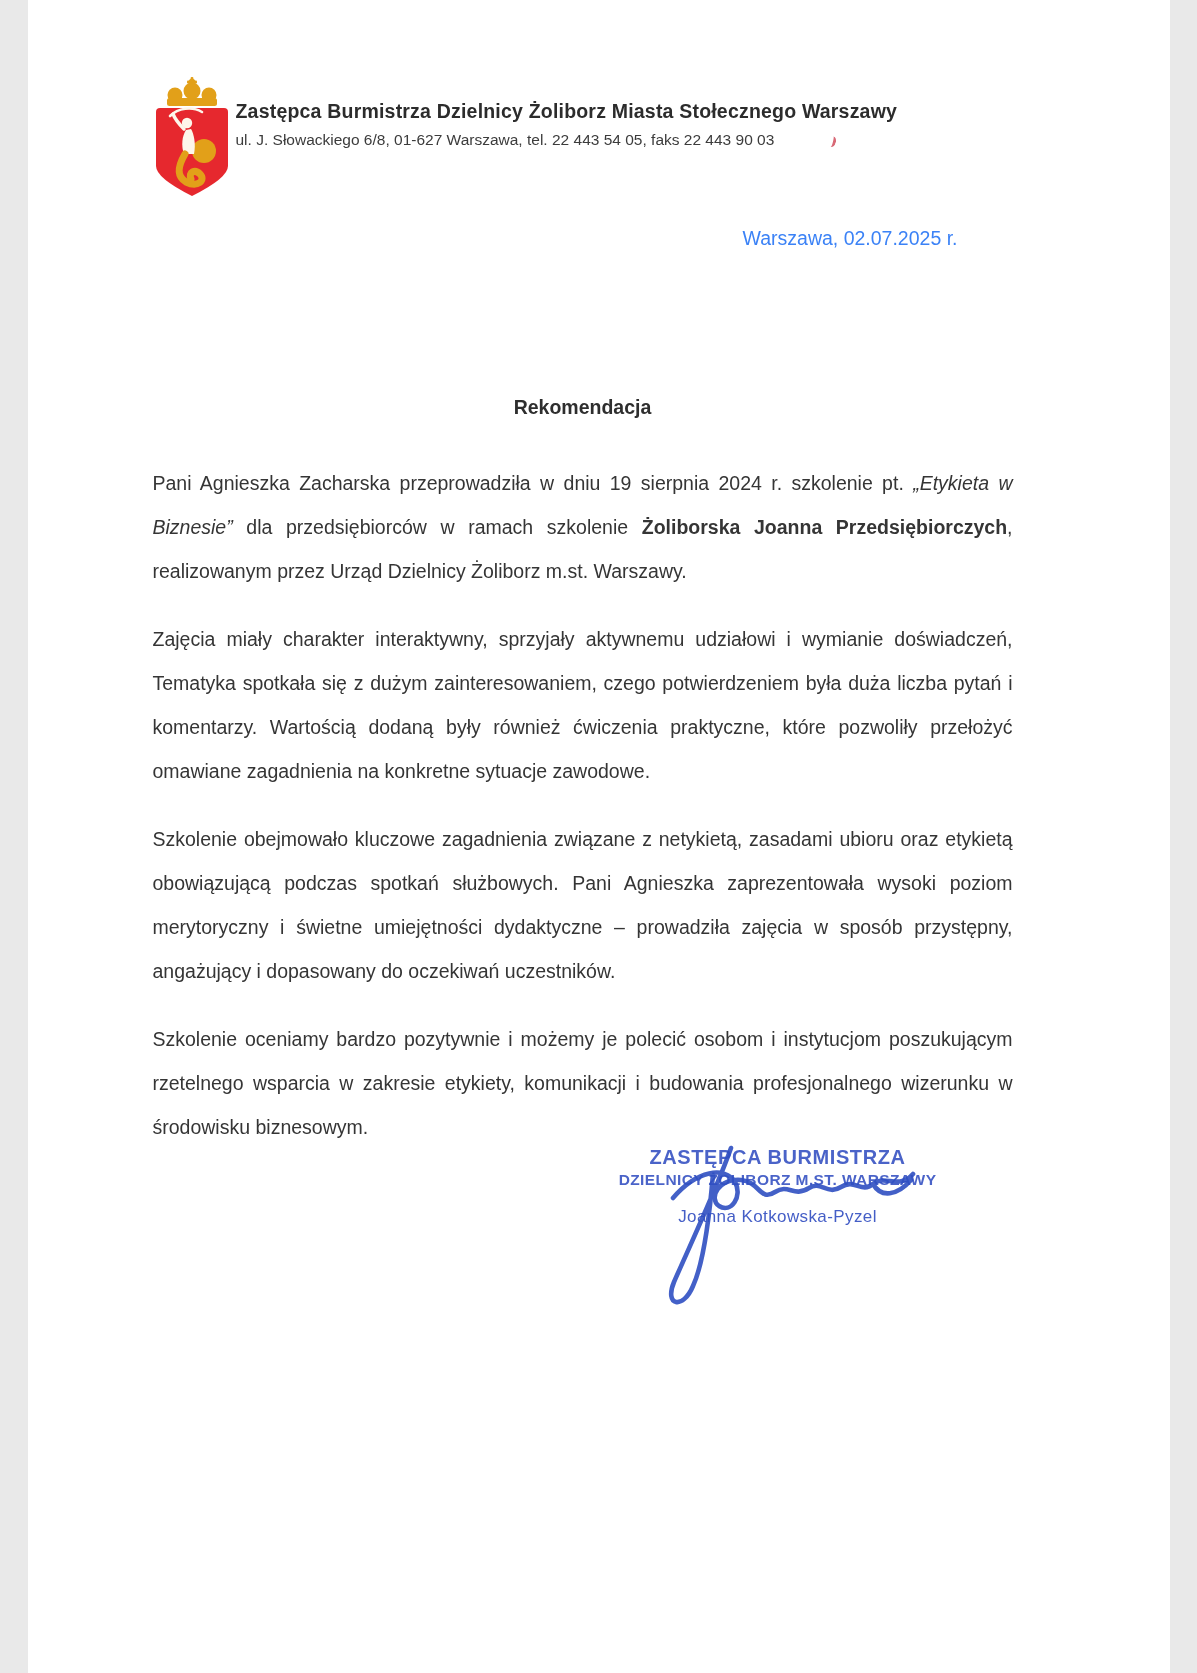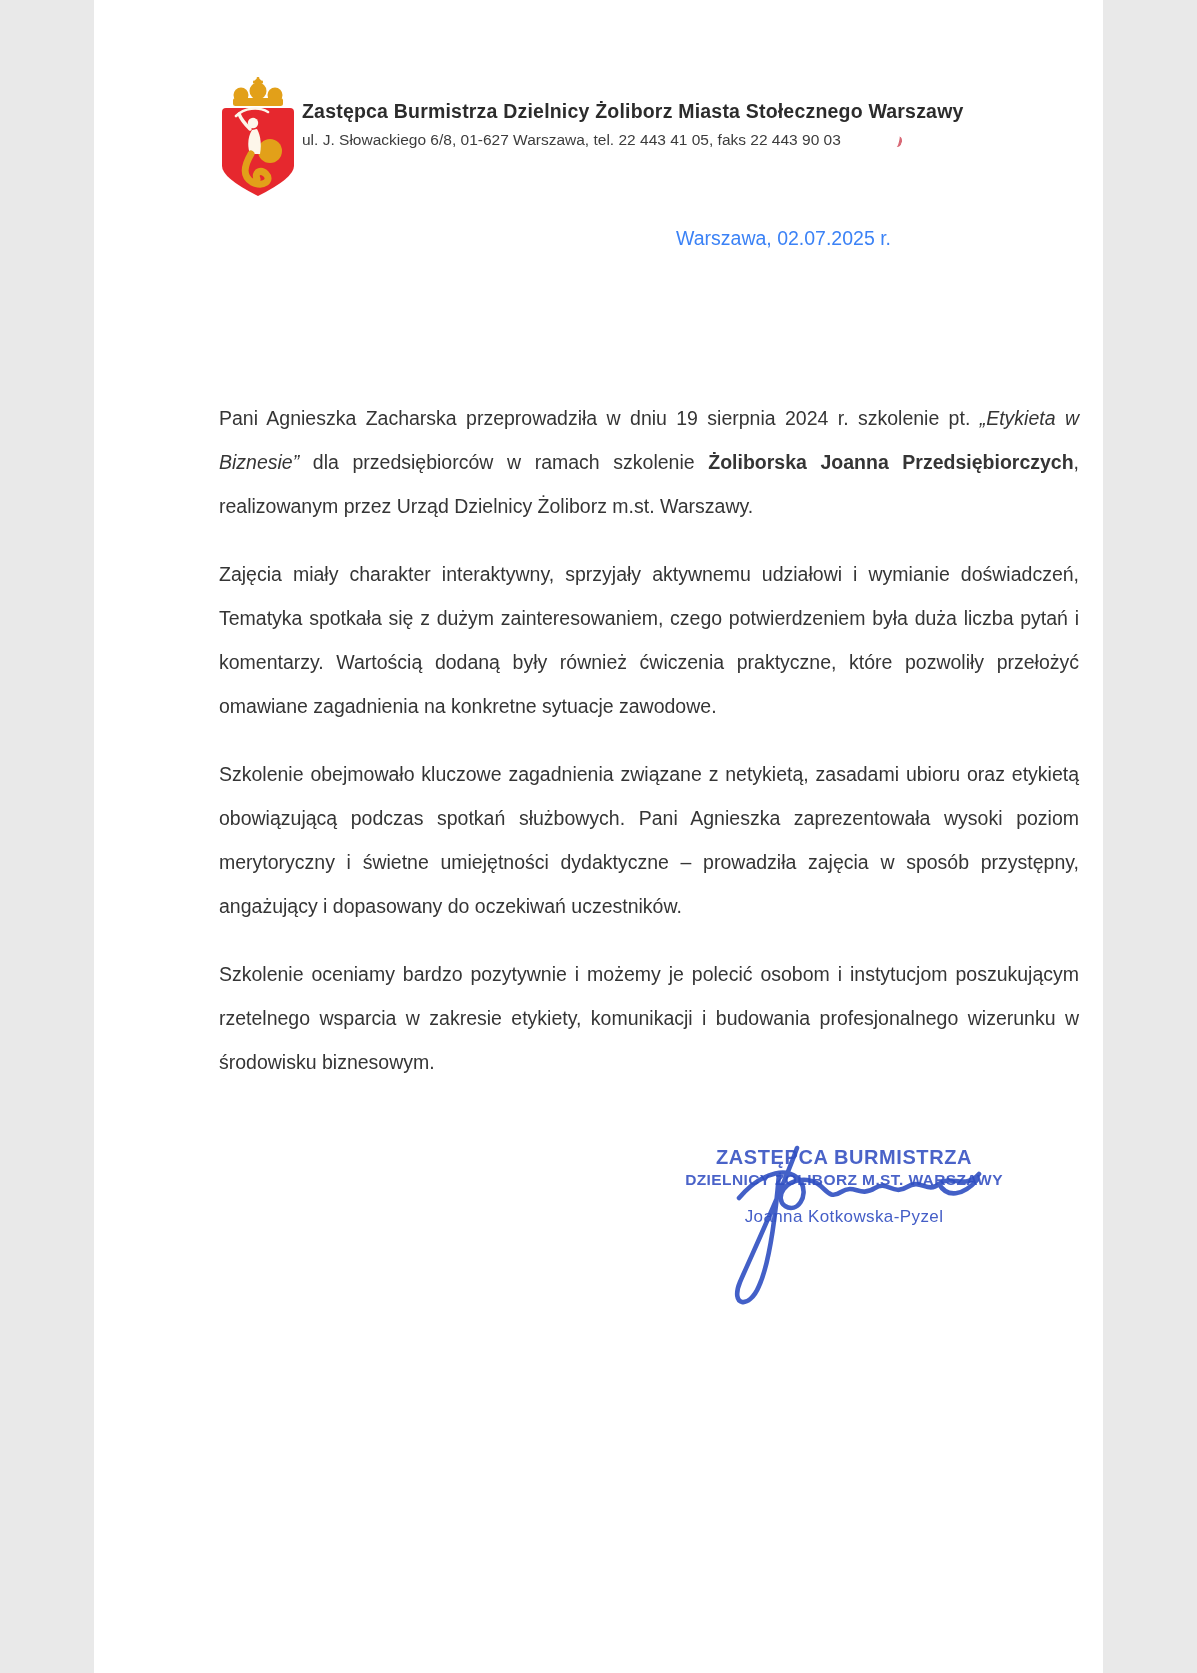--- a/index.html
+++ b/index.html
@@ -1,17 +1,17 @@
 <!DOCTYPE html>
 <html lang="pl" style="--stamp_blue: #3b56c4; --shield_red: #e6282e; --crown_gold: #e2a019; --body_text: #353535;"><head>
 <meta charset="utf-8">
 <style>
   html,body { margin:0; padding:0; background:#e9e9e9; }
   .page {
-    position:relative; width:1009px; height:1673px; margin:0 auto;
+    position:relative; width:1142px; height:1673px; margin:0 auto;
     background:#ffffff; overflow:hidden;
     font-family:"Liberation Sans", sans-serif; color:#383838;
   }
 
   
   .logo { position:absolute; left:118px; top:74px; width:92px; height:126px; }
   .header-text { position:absolute; left:208px; top:100px; width:820px; }
   .org-name {
     font-weight:bold; font-size:19.5px; letter-spacing:0.2px;
     color:#2c2c2c; margin:0 0 6px 0; white-space:nowrap;
@@ -92,27 +92,28 @@
         <circle cx="41" cy="49" r="5.2" fill="#fdf6ea"></circle>
         <path d="M38,55 C33,50 29,45 27,40" stroke="#fdf6ea" stroke-width="3.4" fill="none" stroke-linecap="round"></path>
         <path d="M24,42 C32,34 46,32 56,38" stroke="#fdf6ea" stroke-width="2.6" fill="none" stroke-linecap="round"></path>
         <path d="M39,80 C32,92 30,102 40,108 C52,114 60,106 54,100 C49,95 42,98 45,105" fill="none" stroke="#e2a019" stroke-width="7" stroke-linecap="round"></path>
       </g>
     </svg>
   </div>
 
   <div class="header-text">
     <p class="org-name">Zastępca Burmistrza Dzielnicy Żoliborz Miasta Stołecznego Warszawy</p>
-    <p class="addr-line">ul. J. Słowackiego 6/8, 01-627 Warszawa, tel. 22 443 41 05, faks 22 443 90 03</p>
+    <p class="addr-line">ul. J. Słowackiego 6/8, 01-627 Warszawa, tel. 22 443 54 05, faks 22 443 90 03</p>
   </div>
   <div class="scan-artifact-red"></div>
 
   <div class="date-line">Warszawa, 02.07.2025 r.</div>
 
   <div class="content">
+    <p class="doc-title">Rekomendacja</p>
     <div>
         <p class="para"><span>Pani Agnieszka Zacharska przeprowadziła w dniu 19 sierpnia 2024 r. szkolenie pt. </span><span class="it">„Etykieta w Biznesie”</span><span> dla przedsiębiorców w ramach szkolenie </span><span class="bd">Żoliborska Joanna Przedsiębiorczych</span><span>, realizowanym przez Urząd Dzielnicy Żoliborz m.st. Warszawy.</span></p>
         <p class="para"><span>Zajęcia miały charakter interaktywny, sprzyjały aktywnemu udziałowi i wymianie doświadczeń, Tematyka spotkała się z dużym zainteresowaniem, czego potwierdzeniem była duża liczba pytań i komentarzy. Wartością dodaną były również ćwiczenia praktyczne, które pozwoliły przełożyć omawiane zagadnienia na konkretne sytuacje zawodowe.</span></p>
         <p class="para"><span>Szkolenie obejmowało kluczowe zagadnienia związane z netykietą, zasadami ubioru oraz etykietą obowiązującą podczas spotkań służbowych. Pani Agnieszka zaprezentowała wysoki poziom merytoryczny i świetne umiejętności dydaktyczne – prowadziła zajęcia w sposób przystępny, angażujący i dopasowany do oczekiwań uczestników.</span></p>
         <p class="para"><span>Szkolenie oceniamy bardzo pozytywnie i możemy je polecić osobom i instytucjom poszukującym rzetelnego wsparcia w zakresie etykiety, komunikacji i budowania profesjonalnego wizerunku w środowisku biznesowym.</span></p>
       </div>
   </div>
 
   <div class="signature-block">
     <p class="stamp-line1">ZASTĘPCA BURMISTRZA</p>

